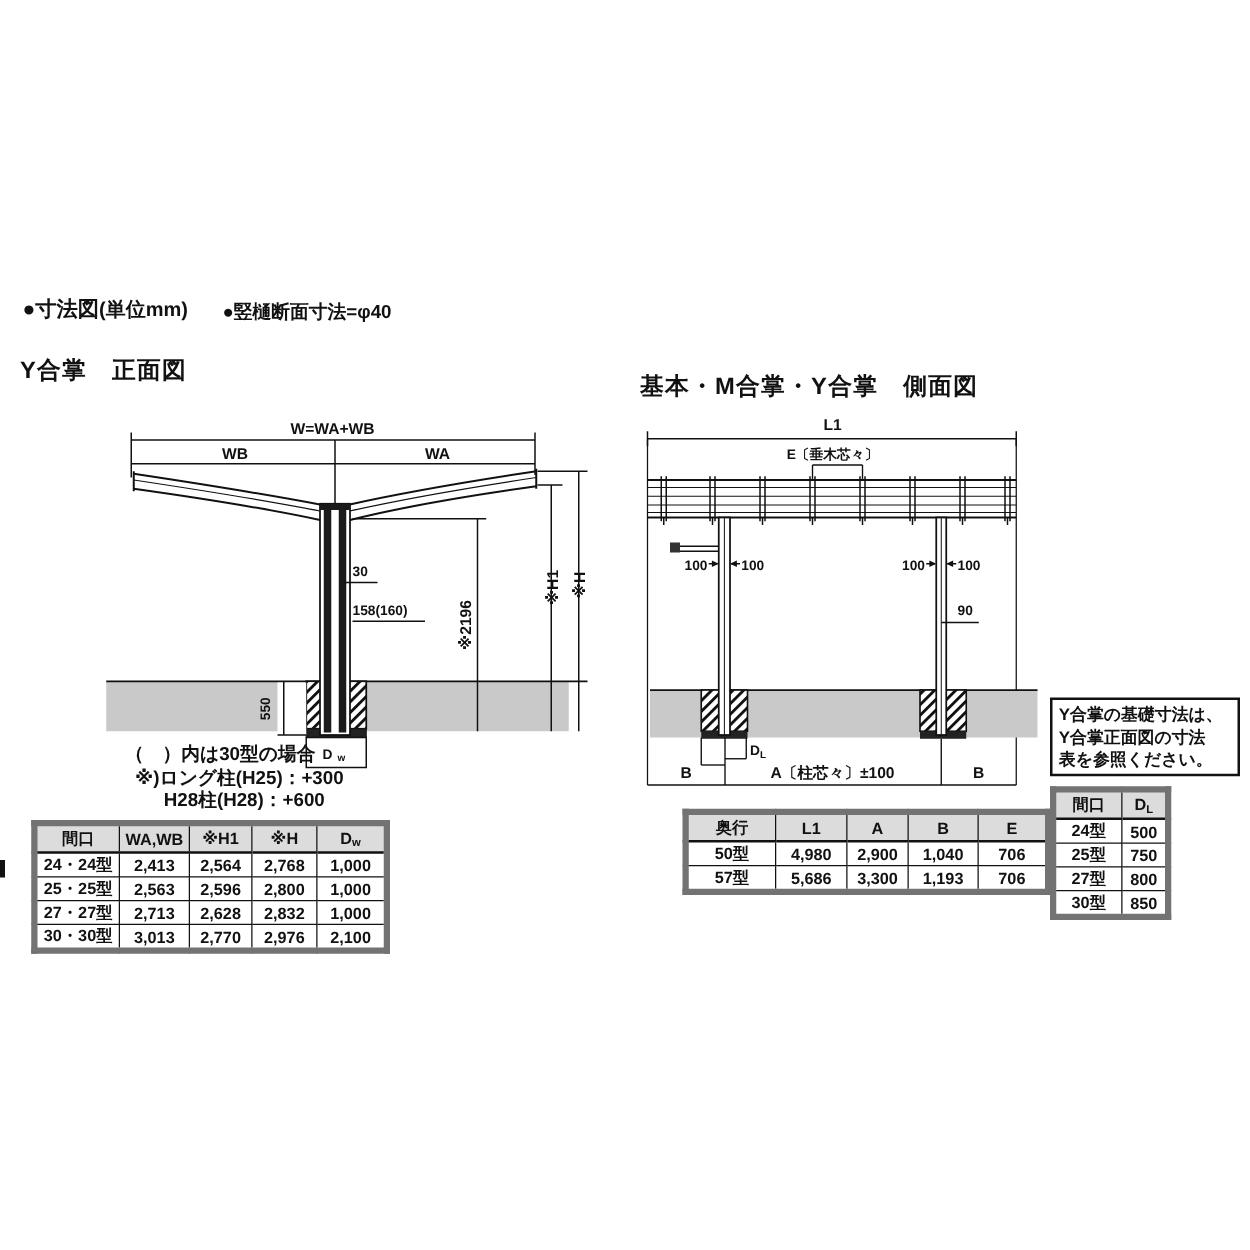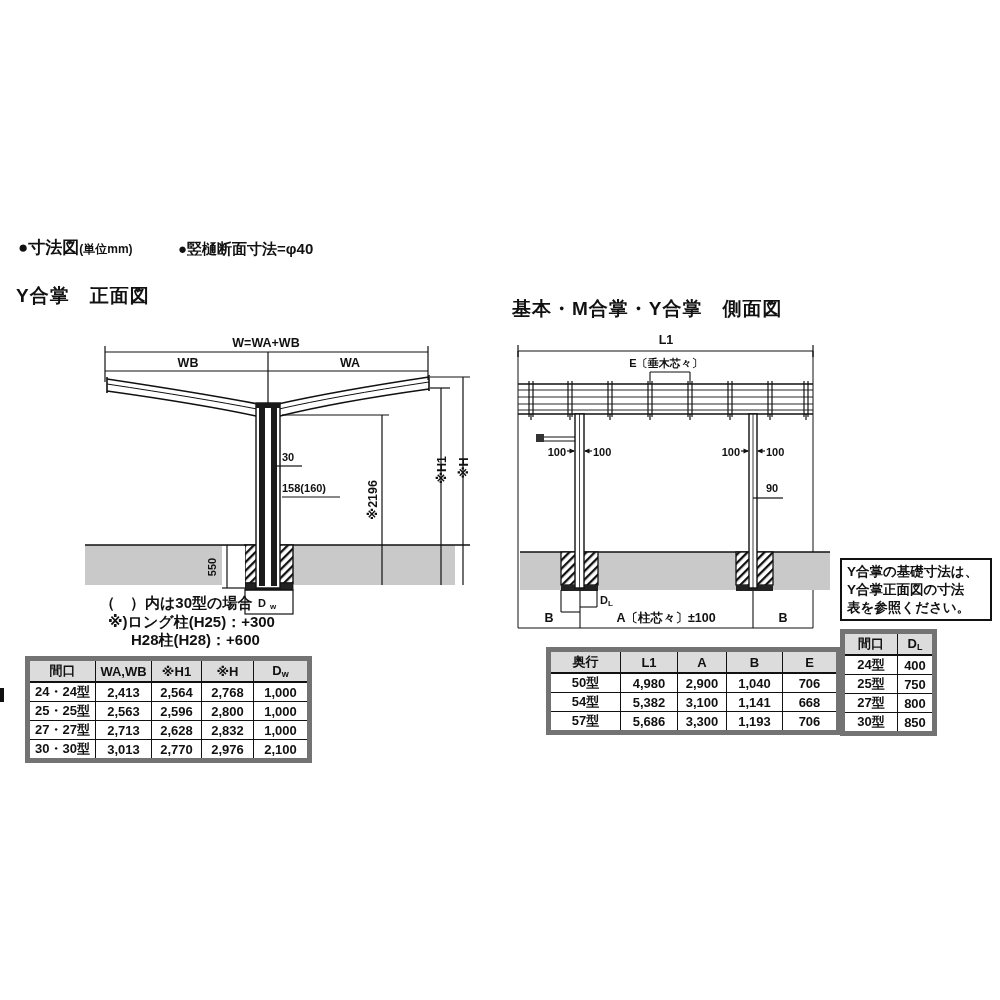--- a/index.html
+++ b/index.html
@@ -3,21 +3,21 @@
 <meta charset="utf-8">
 <style>
   html,body{margin:0;padding:0;}
   body{
     width:1000px;height:1000px;position:relative;background:#ffffff;
     font-family:"Liberation Sans","DejaVu Sans",sans-serif;color:#111;
     overflow:hidden;
   }
   .abs{position:absolute;}
   .hdr{font-weight:bold;font-size:17px;white-space:nowrap;}
-  .hdr .unit{font-size:12px;}
+  .hdr .unit{font-size:16px;}
   .hdr2{font-weight:bold;font-size:15px;white-space:nowrap;}
   .sect-title{font-weight:bold;font-size:19px;white-space:nowrap;letter-spacing:1px;}
   .note-line{font-weight:bold;font-size:15px;white-space:nowrap;}
   .note-box{
     border:2px solid #111;background:#fff;padding:3px 5px;
     font-weight:bold;font-size:13.5px;line-height:1.32;white-space:nowrap;
   }
   table.dimtable{border-collapse:collapse;table-layout:fixed;background:#fff;border:5px solid #737373;}
   table.dimtable th,table.dimtable td{
     border:1px solid #111;text-align:center;vertical-align:middle;
@@ -331,27 +331,20 @@
     <th>E</th>
   </tr>
   <tr>
     <td>50型</td>
         <td>4,980</td>
         <td>2,900</td>
         <td>1,040</td>
         <td>706</td>
   </tr>
   <tr>
-    <td>54型</td>
-        <td>5,382</td>
-        <td>3,100</td>
-        <td>1,141</td>
-        <td>668</td>
-  </tr>
-  <tr>
     <td>57型</td>
         <td>5,686</td>
         <td>3,300</td>
         <td>1,193</td>
         <td>706</td>
   </tr>
 </tbody>
   </table>
 
 <table class="dimtable abs" style="left:840px;top:629px;">
@@ -359,21 +352,21 @@
       <col style="width:55px">
       <col style="width:37px">
     </colgroup>
   <tbody>
       <tr>
     <th>間口</th>
     <th><span>D</span><span class="sub">L</span></th>
   </tr>
   <tr>
     <td>24型</td>
-        <td>400</td>
+        <td>500</td>
   </tr>
   <tr>
     <td>25型</td>
         <td>750</td>
   </tr>
   <tr>
     <td>27型</td>
         <td>800</td>
   </tr>
   <tr>

